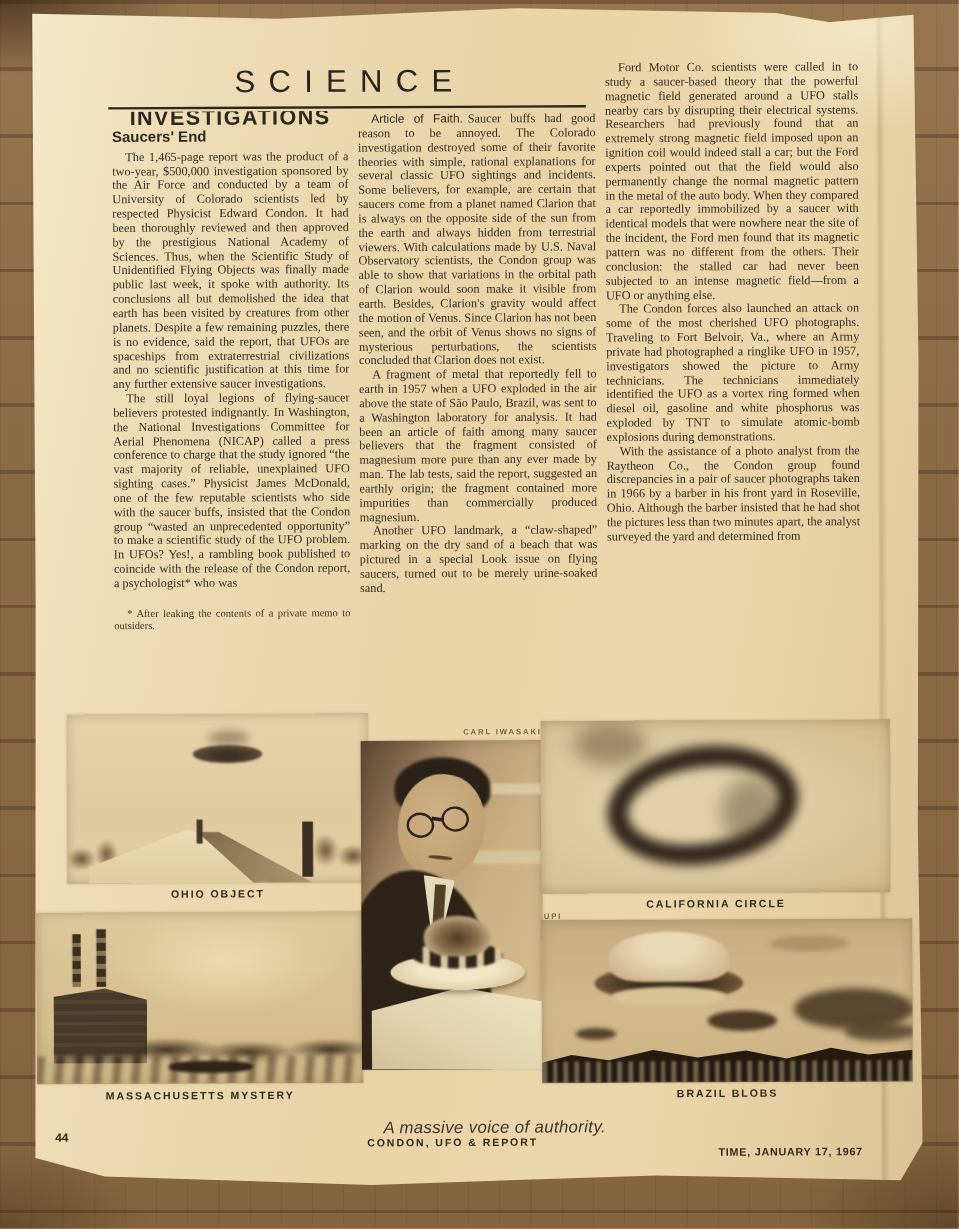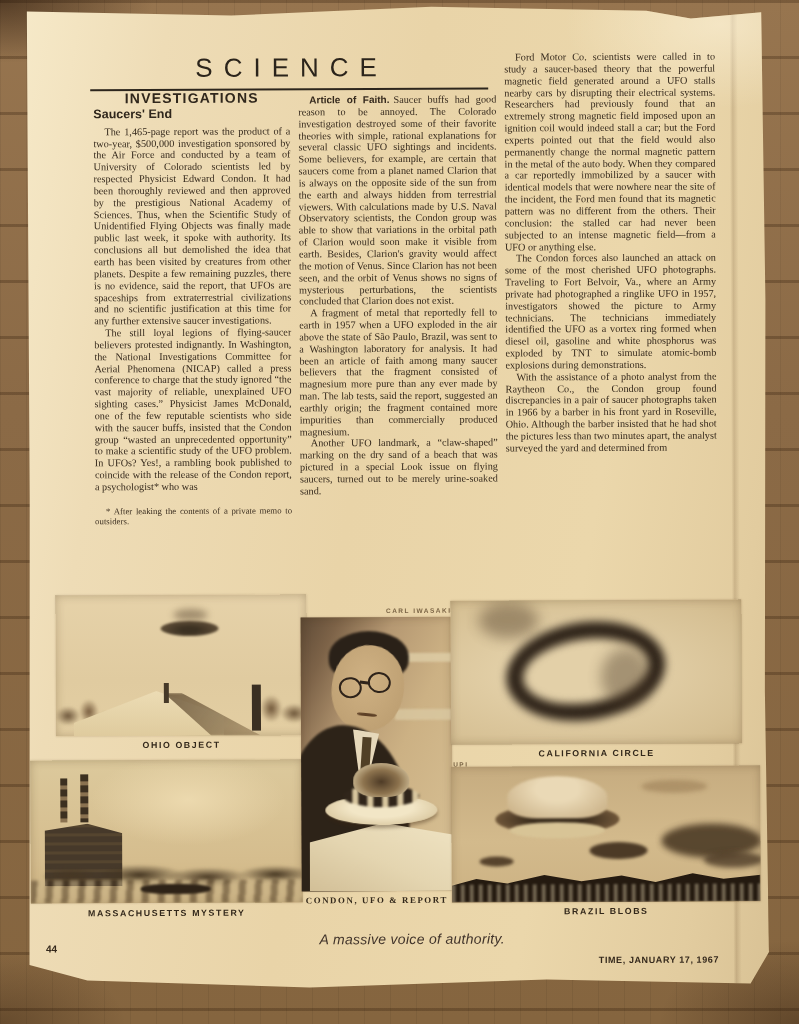--- a/index.html
+++ b/index.html
@@ -38,28 +38,28 @@
   .head-rule{ position:absolute; left:66px; top:82px; width:398px; height:2px; background:#2d261d; }
 
   .col{ position:absolute; color:#35291c; font-size:10.25px; line-height:11.85px; text-align:justify; overflow:hidden; }
   .col p{ text-indent:11px; }
   .col p.no-indent{ text-indent:0; }
   .col1{ left:69px;  top:86px; width:197px; height:566px; }
   .col2{ left:274px; top:88px; width:198px; height:516px; }
   .col3{ left:480px; top:46px; width:211px; height:532px; }
 
   .kicker{
-    font-family:"Liberation Sans", sans-serif; font-size:14px; font-weight:700;
+    font-family:"Liberation Sans", sans-serif; font-size:18px; font-weight:700;
     letter-spacing:1.2px; text-align:center; color:#30271c; text-indent:0; margin-bottom:4px;
   }
   .headline{
     font-family:"Liberation Sans", sans-serif; font-size:12.5px; font-weight:700;
     color:#30271c; text-align:left; text-indent:0; margin-bottom:5px;
   }
-  .lead-in{ font-family:"Liberation Sans", sans-serif; font-weight:700; font-size:10px; margin-right:4px; }
+  .lead-in{ font-family:"Liberation Sans", sans-serif; font-weight:400; font-size:10px; margin-right:4px; }
   .footnote{
     margin-top:13px; font-size:8.8px; line-height:10.2px; text-indent:0; color:#3c2f21;
   }
 
   
   .photo{ position:absolute; overflow:hidden; box-shadow:inset 0 0 10px rgba(70,45,20,.28), 0 0 2px rgba(90,60,30,.25); }
   .photo > div{ position:absolute; }
   .pcaption{
     position:absolute; font-family:"Liberation Sans", sans-serif; font-size:8.8px; font-weight:700;
     letter-spacing:1.6px; color:#33281b; text-align:center;
@@ -135,21 +135,21 @@
     background:linear-gradient(205deg,#f0e4c4 0%,#e4d5b0 55%,#d2bf97 100%);
     clip-path:polygon(0 34%, 52% 8%, 100% 24%, 100% 100%, 0 100%); filter:blur(.4px); }
   .co-plate{ left:24px; top:178px; width:112px; height:30px; border-radius:50%;
     background:radial-gradient(ellipse at 50% 40%, #f2e6c6 40%, #cdb88c 100%);
     box-shadow:0 3px 4px rgba(60,40,20,.4); filter:blur(.4px); }
   .co-band{ left:42px; top:168px; width:76px; height:22px; border-radius:50%;
     background:repeating-linear-gradient(90deg,#30251a 0 9px,#d8c69e 9px 15px); filter:blur(.8px); }
   .co-dome{ left:52px; top:146px; width:56px; height:34px; border-radius:50% 50% 40% 40%;
     background:radial-gradient(ellipse at 50% 55%, #4e3b26 0%, #8d734e 45%, #d9c8a2 85%); filter:blur(.7px); }
   .cred-condon{ left:274px; top:601px; width:151px; text-align:right; }
-  .cap-condon{ left:278px; top:889px; width:153px; text-align:left;font-family:Liberation Serif, serif; }
+  .cap-condon{ left:278px; top:941px; width:153px; text-align:left; }
 
   
   .ph-cal{ left:424px; top:595px; width:291px; height:144px;
     background:radial-gradient(ellipse at 42% 50%, #e3d0a8 25%, #d6c094 80%, #cfb78a 100%); }
   .ca-ring{ left:55px; top:22px; width:160px; height:98px; border-radius:50%;
     border:17px solid #30251a; transform:rotate(-8deg); filter:blur(4.5px); }
   .ca-smudge{ left:150px; top:48px; width:50px; height:58px; border-radius:50%;
     background:#473624; opacity:.4; filter:blur(7px); }
   .ca-tail{ left:28px; top:2px; width:60px; height:36px; border-radius:50%;
     background:#54412c; opacity:.45; filter:blur(7px); }

